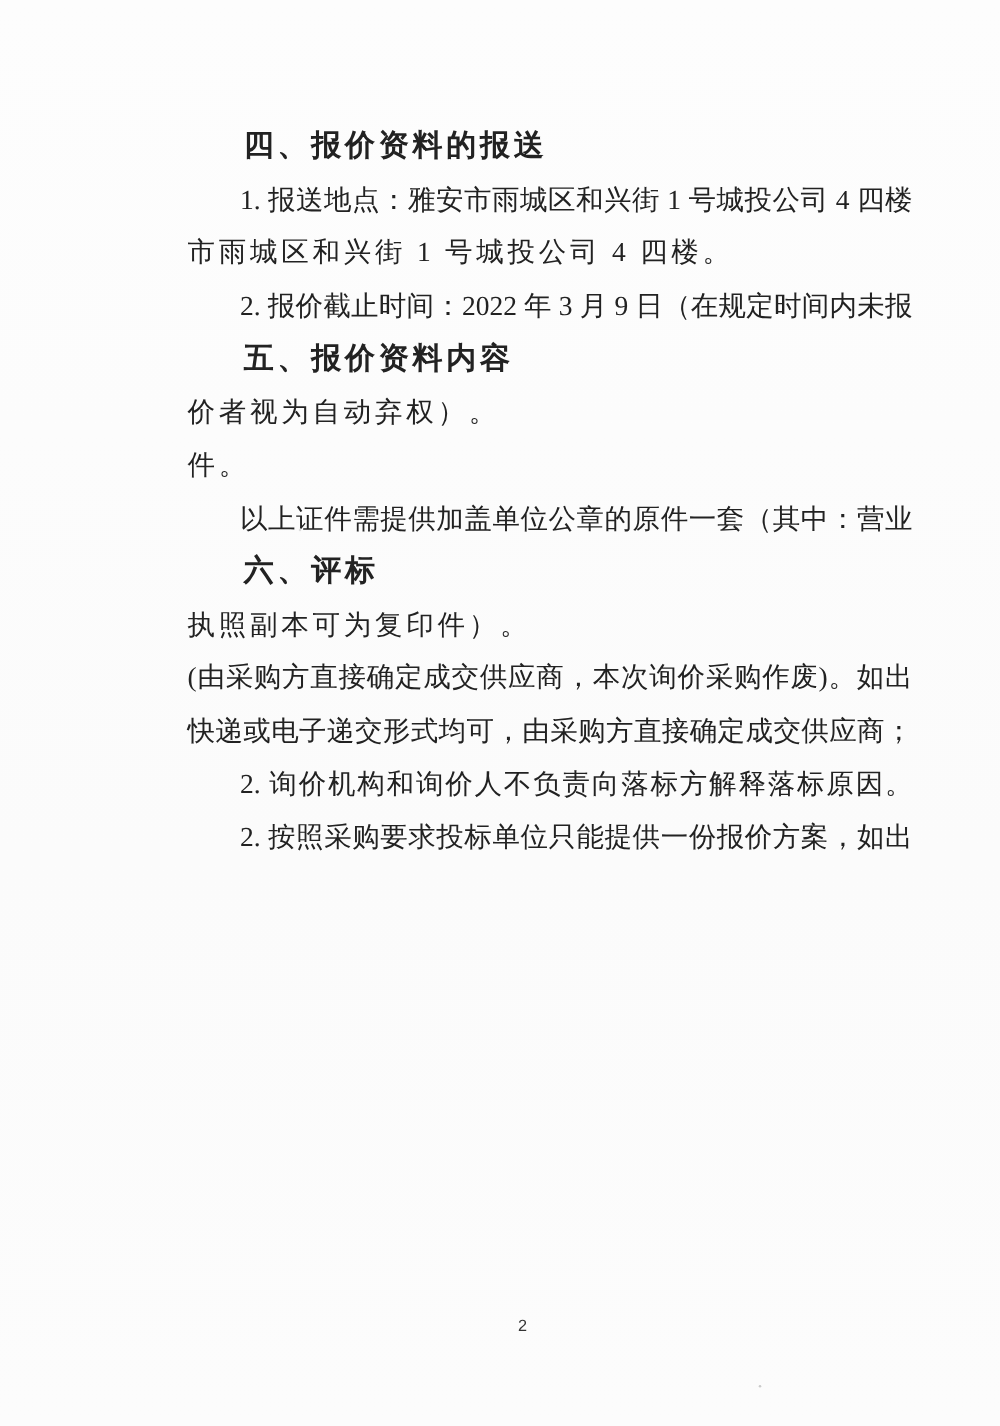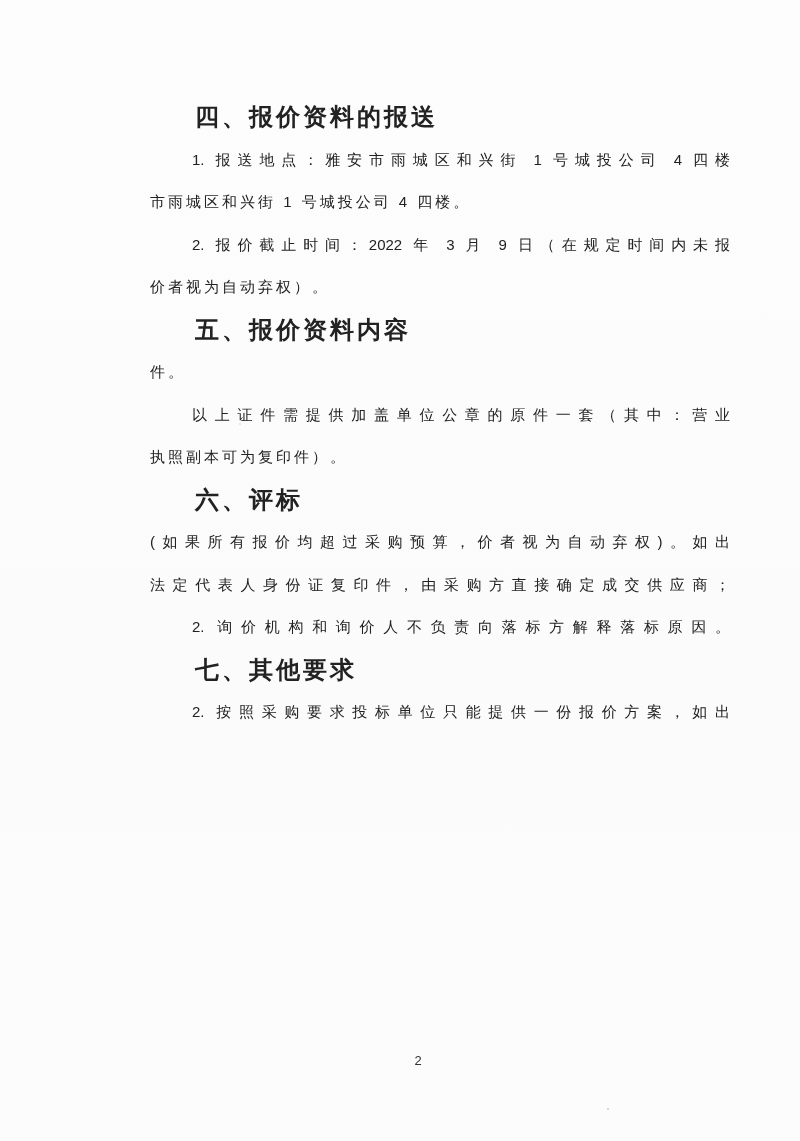--- a/index.html
+++ b/index.html
@@ -22,22 +22,22 @@
     position: absolute;
     left: 125px;
     top: 96px;
     width: 580px;
     color: var(--ink);
     margin-left: 25px;
   }
   .line {
     height: 42.5px;
     line-height: 42.5px;
-    font-family: Liberation Sans, sans-serif;
-    font-size: 15px;
+    font-family: Liberation Serif, serif;
+    font-size: 22px;
     letter-spacing: 3px;
     white-space: nowrap;
     text-align: left;
   }
   .line.j {
     letter-spacing: 0;
     white-space: normal;
     text-align: justify;
     text-align-last: justify;
     text-justify: inter-character;
@@ -76,30 +76,29 @@
 </style>
 </head>
 <body>
 
 <div class="page">
   <div class="doc">
     <div class="line h">四、报价资料的报送</div>
     <div class="line j i">1. 报送地点：雅安市雨城区和兴街 1 号城投公司 4 四楼</div>
     <div class="line">市雨城区和兴街 1 号城投公司 4 四楼。</div>
     <div class="line j i">2. 报价截止时间：2022 年 3 月 9 日（在规定时间内未报</div>
+    <div class="line h">五、报价资料内容</div>
     <div class="line">价者视为自动弃权）。</div>
-    <div class="line h">五、报价资料内容</div>
     <div class="line">件。</div>
     <div class="line j i">以上证件需提供加盖单位公章的原件一套（其中：营业</div>
+    <div class="line h">六、评标</div>
     <div class="line">执照副本可为复印件）。</div>
-    <div class="line h">六、评标</div>
-    <div class="line j">(如果所有报价均超过采购预算，价者视为自动弃权)。如出</div>
-    <div class="line j">法定代表人身份证复印件，由采购方直接确定成交供应商；</div>
+    <div class="line j">(由采购方直接确定成交供应商，本次询价采购作废)。如出</div>
+    <div class="line j">快递或电子递交形式均可，由采购方直接确定成交供应商；</div>
     <div class="line j i">2. 询价机构和询价人不负责向落标方解释落标原因。</div>
-    <div class="line h">七、其他要求</div>
     <div class="line j i">2. 按照采购要求投标单位只能提供一份报价方案，如出</div>
   </div>
 
   <div class="page-number">2</div>
 
   <div class="speck" style="left:607px; top:1108px;"></div>
   <div class="speck" style="left:239px; top:423px; opacity:0.4;"></div>
 </div>
 
 </body></html>

